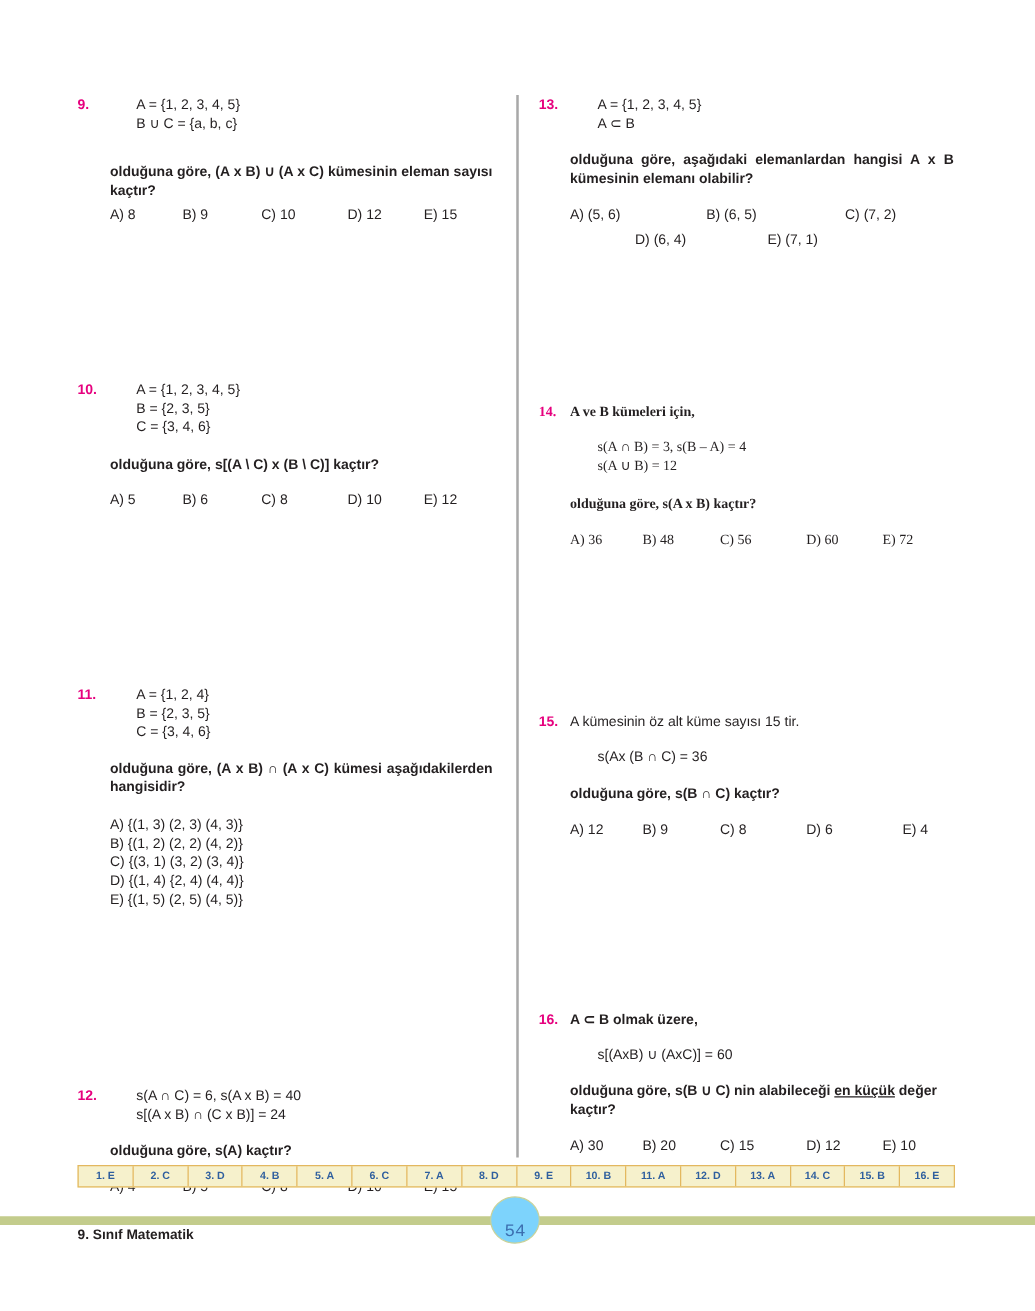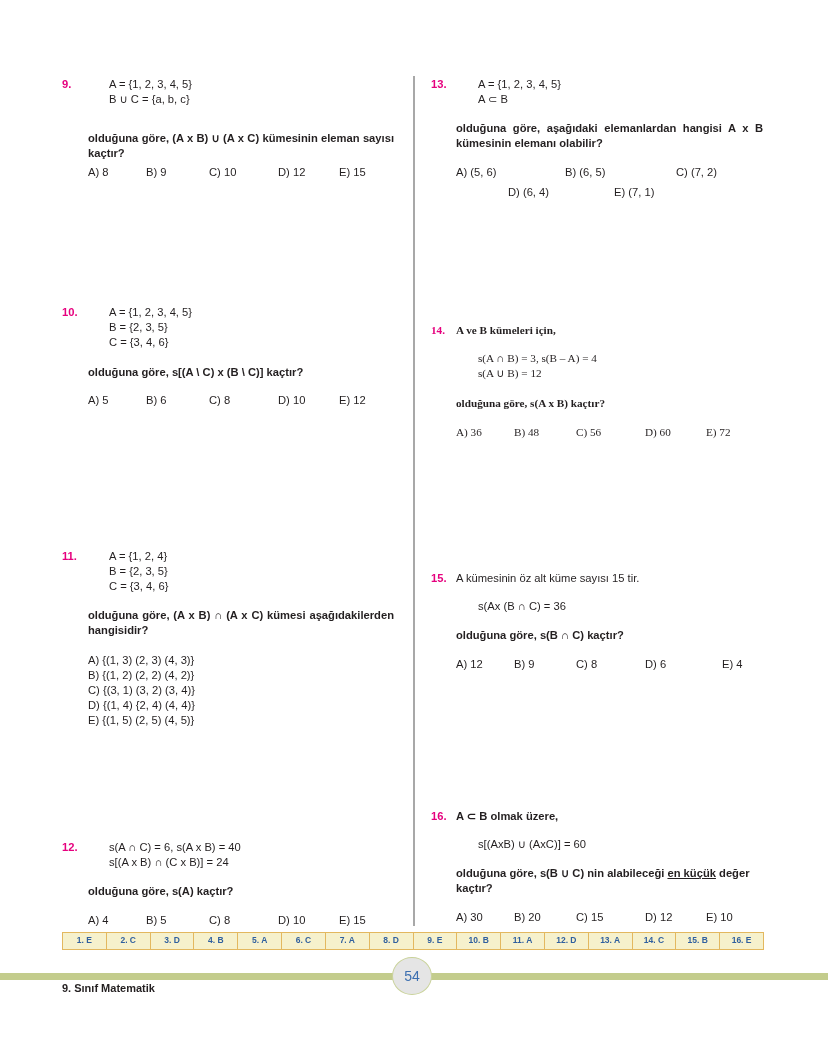--- a/index.html
+++ b/index.html
@@ -13,21 +13,21 @@
   .given div { white-space:nowrap; }
   .stem { position:absolute; font-weight:bold; text-align:justify; }
   .opts { position:absolute; white-space:nowrap; }
   .opts span { position:absolute; top:0; }
   .optlist div { white-space:nowrap; }
   .divider { position:absolute; left:413px; top:76px; width:2px; height:850px; background:#a8a8a8; }
   .answers { position:absolute; left:62px; top:932px; width:700px; height:16px; display:flex; border:1px solid #e3b85f; background:#f6f1cc; }
   .answers div { flex:1; border-right:1px solid #e3b85f; font-size:8.5px; font-weight:bold; color:#2f5f9e; text-align:center; line-height:15px; }
   .answers div:last-child { border-right:none; }
   .band { position:absolute; left:0; top:973px; width:828px; height:7px; background:#c3cc8c; }
-  .pagecircle { position:absolute; left:392px; top:957px; width:38px; height:36px; border-radius:50%; background:#e5e5e5; border:1px solid #c9d29a; display:flex; align-items:center; justify-content:center; color:#3c6fb0; font-family:Liberation Sans, sans-serif; font-size:14px; }
+  .pagecircle { position:absolute; left:392px; top:957px; width:38px; height:36px; border-radius:50%; background:#7dd3fc; border:1px solid #c9d29a; display:flex; align-items:flex-end; justify-content:center; color:#3c6fb0; font-family:Liberation Mono, monospace; font-size:14px; }
   .footer { position:absolute; left:62px; top:982px; font-size:11px; font-weight:bold; color:#231f20; }
   u { text-decoration:underline; }
 </style>
 </head>
 <body>
 
 <div class="q" style="left:62px; top:77px; width:340px; height:110px;">
   <span class="num">9.</span>
   <div class="given" style="left:47px; top:0;">
     <div>A = {1, 2, 3, 4, 5}</div>
@@ -70,21 +70,21 @@
   <div class="stem" style="left:26px; top:59px; width:306px;">olduğuna göre, (A x B) ∩ (A x C) kümesi aşağıdakilerden hangisidir?</div>
   <div class="opts optlist" style="left:26px; top:104px;">
     <div>A)  {(1, 3) (2, 3) (4, 3)}</div>
     <div>B)  {(1, 2) (2, 2) (4, 2)}</div>
     <div>C)  {(3, 1) (3, 2) (3, 4)}</div>
     <div>D)  {(1, 4) {2, 4) (4, 4)}</div>
     <div>E)  {(1, 5) (2, 5) (4, 5)}</div>
   </div>
 </div>
 
-<div class="q" style="left:62px; top:840px; width:340px; height:90px;">
+<div class="q" style="left:62px; top:870px; width:340px; height:90px;">
   <span class="num">12.</span>
   <div class="given" style="left:47px; top:0;">
     <div>s(A ∩ C) = 6, s(A x B) = 40</div>
     <div>s[(A x B) ∩ (C x B)] = 24</div>
   </div>
   <div class="stem" style="left:26px; top:44px; width:306px;">olduğuna göre, s(A) kaçtır?</div>
   <div class="opts" style="left:26px; top:73px;">
     <span style="left:0;">A) 4</span>
     <span style="left:58px;">B) 5</span>
     <span style="left:121px;">C) 8</span>

